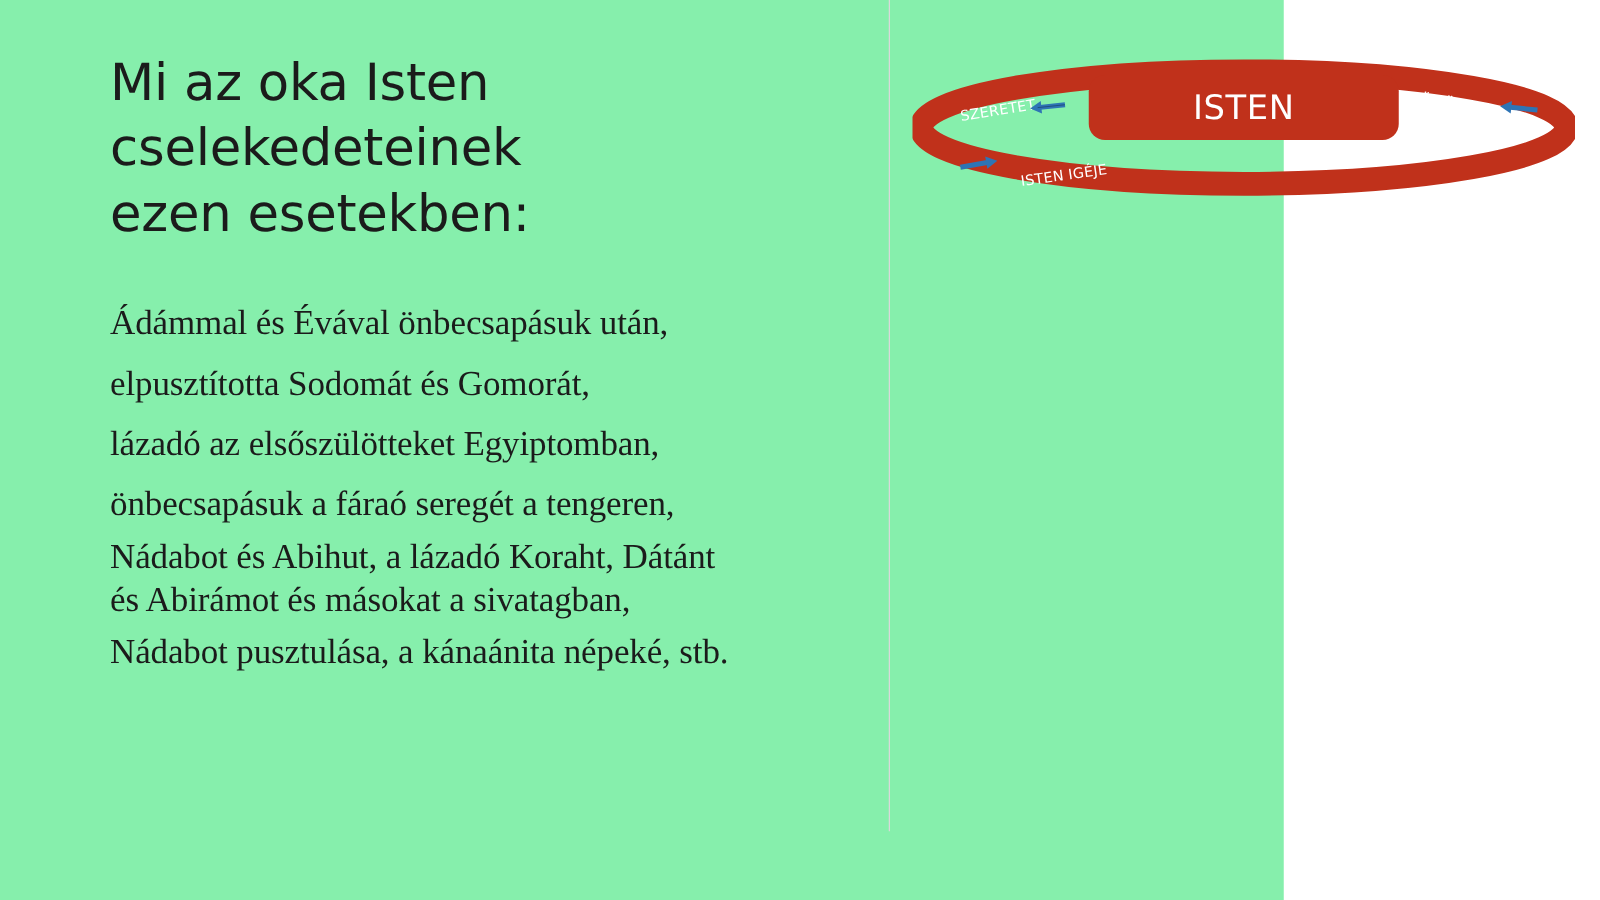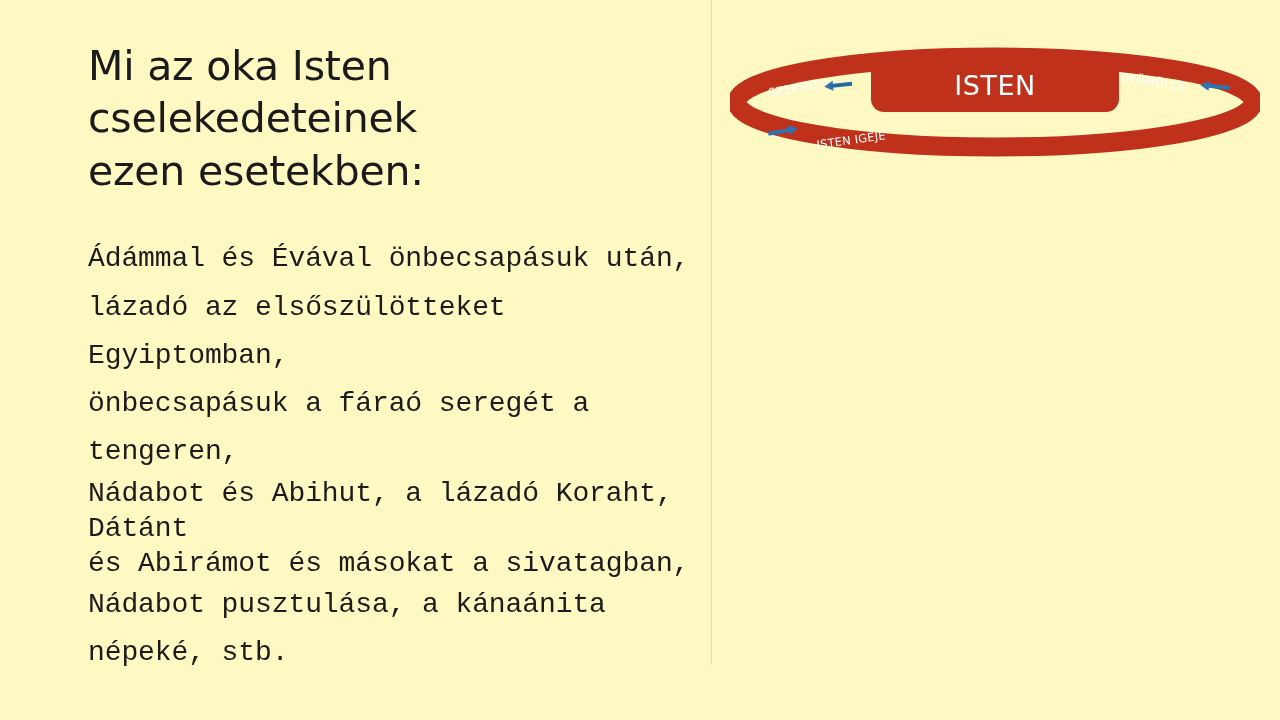--- a/index.html
+++ b/index.html
@@ -8,23 +8,23 @@
     background: #ffffff;
   }
   body {
     width: 1280px;
     height: 720px;
     overflow: hidden;
     font-family: "Liberation Sans", sans-serif;
   }
   .slide {
     position: relative;
-    width: 1280px;
+    width: 1027px;
     height: 720px;
-    background: #fef9c3;
+    background: #86efac;
   }
   
   .divider {
     position: absolute;
     left: 711px;
     top: 0;
     width: 1px;
     height: 665px;
     background: #d9d9d9;
   }
@@ -45,21 +45,21 @@
     margin: 0;
     white-space: pre-line;
   }
   .body-list {
     margin: 0;
     padding: 0;
     list-style: none;
     margin-top: 38px;
   }
   .body-list li {
-    font-family: Liberation Mono, monospace;
+    font-family: Liberation Serif, serif;
     font-size: 28px;
     font-weight: 400;
     color: #1b1b1b;
     line-height: 1.72;
     letter-spacing: -0.1px;
     white-space: pre-line;
   }
   .body-list li.tight {
     line-height: 1.25;
   }
@@ -93,20 +93,21 @@
 <div class="slide">
 
   <div class="divider"></div>
 
   <div class="left-col">
     <h1 class="title">Mi az oka Isten cselekedeteinek
 ezen esetekben:</h1>
 
     <ul class="body-list">
       <li>Ádámmal és Évával önbecsapásuk után,</li>
+      <li>elpusztította Sodomát és Gomorát,</li>
       <li>lázadó az elsőszülötteket Egyiptomban,</li>
       <li>önbecsapásuk a fáraó seregét a tengeren,</li>
       <li class="tight">Nádabot és Abihut, a lázadó Koraht, Dátánt
 és Abirámot és másokat a sivatagban,</li>
       <li>Nádabot pusztulása, a kánaánita népeké, stb.</li>
     </ul>
   </div>
 
   <div class="diagram">
     <svg width="530" height="125" viewBox="0 0 530 125" xmlns="http://www.w3.org/2000/svg">

